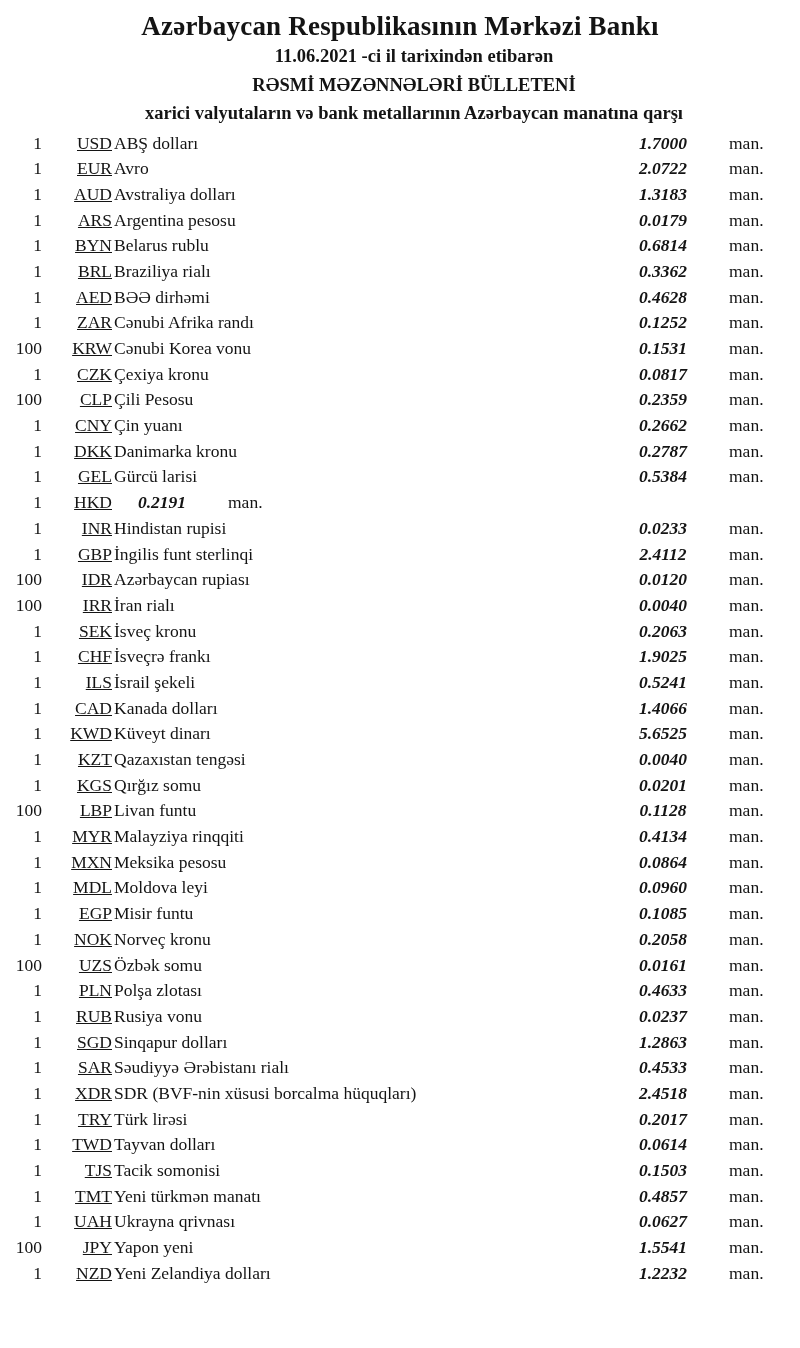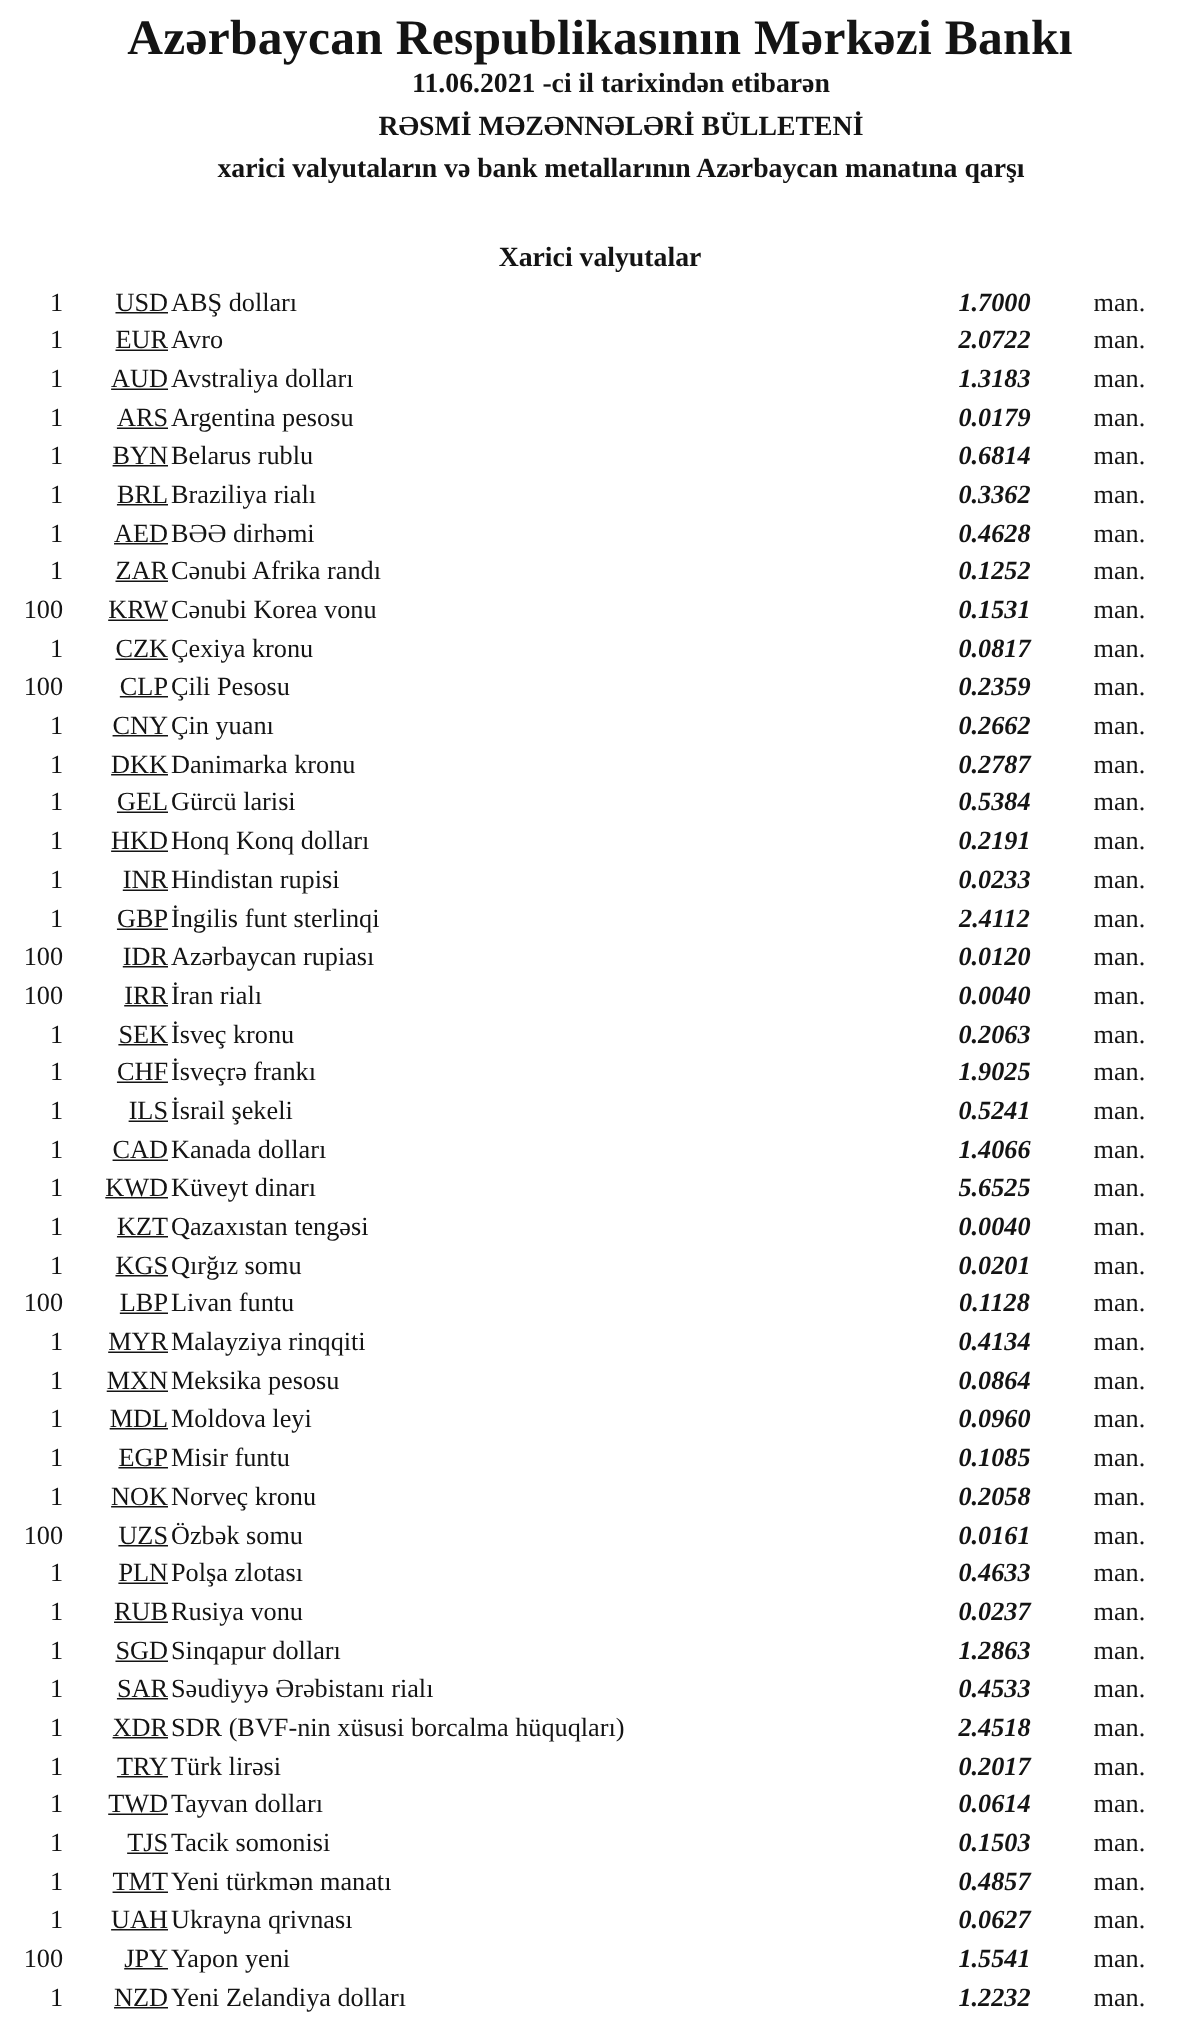--- a/index.html
+++ b/index.html
@@ -8,21 +8,21 @@
     width: 800px;
     height: 1348px;
     background: #ffffff;
     color: #141414;
     font-family: "Liberation Serif", "DejaVu Serif", serif;
     overflow: hidden;
   }
   .page { width: 800px; height: 1348px; padding-top: 10px; }
 
   .doc-title {
-    font-size: 33px;
+    font-size: 27px;
     font-weight: bold;
     text-align: center;
     line-height: 32px;
     letter-spacing: 0.2px;
   }
   .header-line {
     font-size: 18.5px;
     font-weight: bold;
     text-align: center;
     line-height: 28.5px;
@@ -88,21 +88,20 @@
 <div class="page">
 
   <div class="doc-title">Azərbaycan Respublikasının Mərkəzi Bankı</div>
 
   <div class="header-lines">
     <div class="header-line">11.06.2021 -ci il tarixindən etibarən</div>
     <div class="header-line">RƏSMİ MƏZƏNNƏLƏRİ BÜLLETENİ</div>
     <div class="header-line">xarici valyutaların və bank metallarının Azərbaycan manatına qarşı</div>
   </div>
 
-  <div class="section-title">Xarici valyutalar</div>
 
   <div class="rates-table">
       <div class="row">
         <span class="cell qty">1</span>
         <span class="cell code">USD</span>
         <span class="cell name">ABŞ dolları</span>
         <span class="cell rate">1.7000</span>
         <span class="cell unit">man.</span>
       </div>
       <div class="row">
@@ -192,21 +191,20 @@
       <div class="row">
         <span class="cell qty">1</span>
         <span class="cell code">GEL</span>
         <span class="cell name">Gürcü larisi</span>
         <span class="cell rate">0.5384</span>
         <span class="cell unit">man.</span>
       </div>
       <div class="row">
         <span class="cell qty">1</span>
         <span class="cell code">HKD</span>
-        <span class="cell name">Honq Konq dolları</span>
         <span class="cell rate">0.2191</span>
         <span class="cell unit">man.</span>
       </div>
       <div class="row">
         <span class="cell qty">1</span>
         <span class="cell code">INR</span>
         <span class="cell name">Hindistan rupisi</span>
         <span class="cell rate">0.0233</span>
         <span class="cell unit">man.</span>
       </div>

